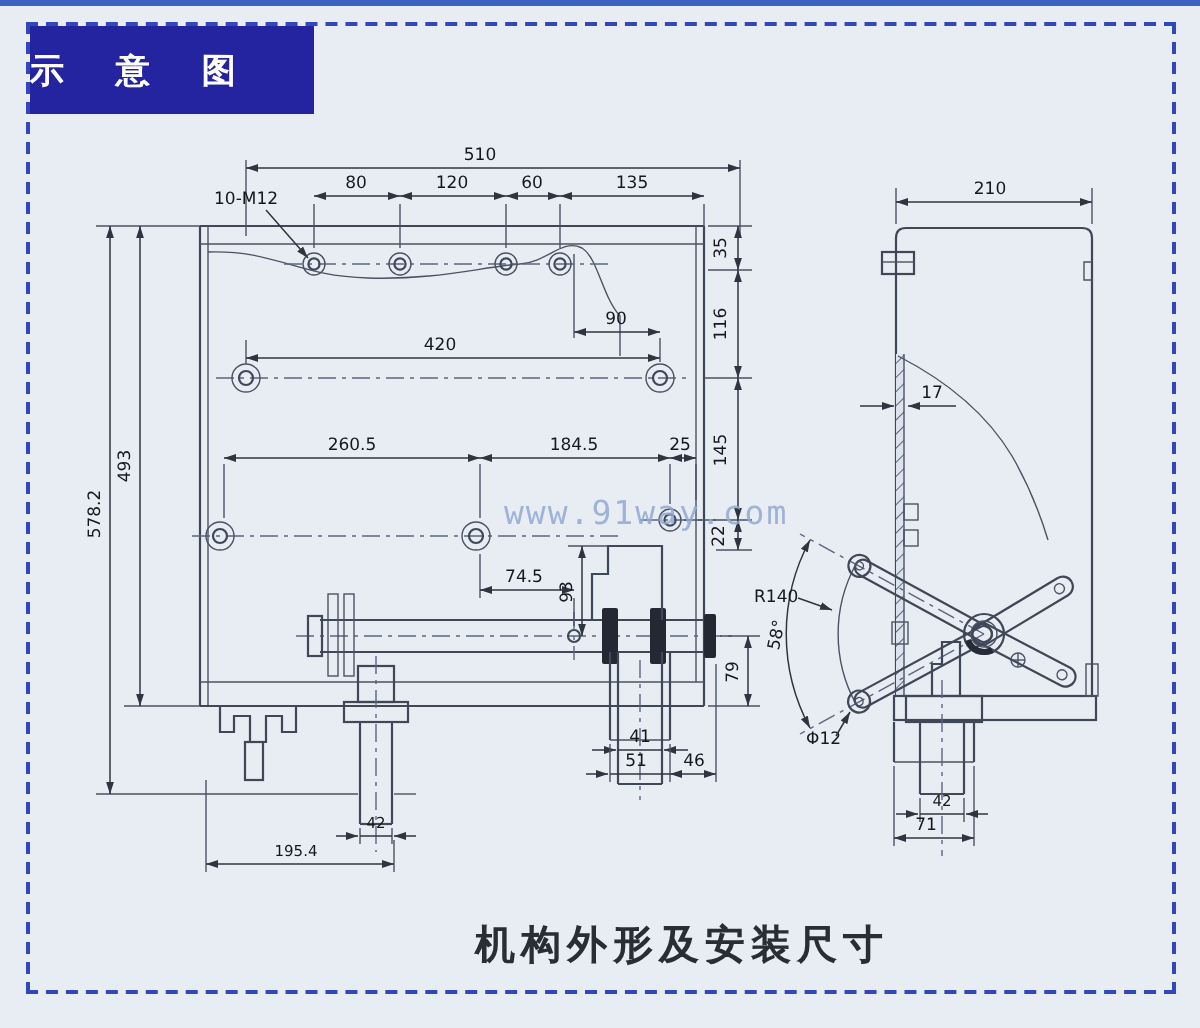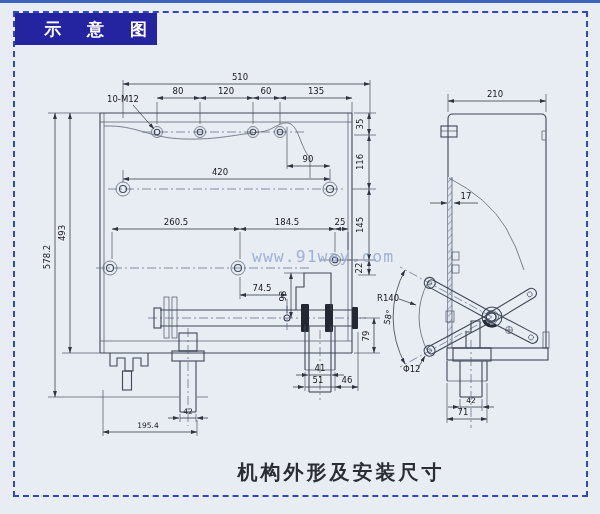--- a/index.html
+++ b/index.html
@@ -1,20 +1,20 @@
 <!DOCTYPE html>
 <html><head>
 <meta charset="utf-8">
 <style>
   html,body{margin:0;padding:0;}
   body{width:600px;height:514px;position:relative;background:#e8ecf3;font-family:"DejaVu Sans",sans-serif;overflow:hidden;}
   .topline{position:absolute;left:0;top:0;width:600px;height:3px;background:#3d63c0;}
   .dashed-frame{position:absolute;left:13px;top:11px;width:575px;height:486px;border:2px dashed #3347bd;box-sizing:border-box;}
-  .hdr{position:absolute;left:15px;top:13px;width:142px;height:32px;background:#2424a0;color:#ffffff;
-       font-size:17px;font-weight:bold;letter-spacing:10px;display:flex;align-items:center;justify-content:flex-end;}
+  .hdr{position:absolute;left:15px;top:13px;width:142px;height:44px;background:#2424a0;color:#ffffff;
+       font-size:17px;font-weight:bold;letter-spacing:10px;display:flex;align-items:center;justify-content:flex-start;}
   .caption{position:absolute;left:0;top:459px;width:600px;text-align:center;font-size:20px;font-weight:600;
        letter-spacing:3px;color:#2a2d33;margin-left:41px;}
   svg{position:absolute;left:0;top:0;}
   .ln{stroke:#3f4856;stroke-width:1.1;fill:none;}
   .thin{stroke:#4a5363;stroke-width:0.7;fill:none;}
   .cl{stroke:#5a6580;stroke-width:0.7;fill:none;stroke-dasharray:9 3 2 3;}
   .dim{stroke:#2f3540;stroke-width:0.75;fill:none;}
   .dtxt{font:8.5px "DejaVu Sans",sans-serif;fill:#16181c;text-anchor:middle;}
   .as{text-anchor:start;}
   .sm{font-size:7.5px;}

